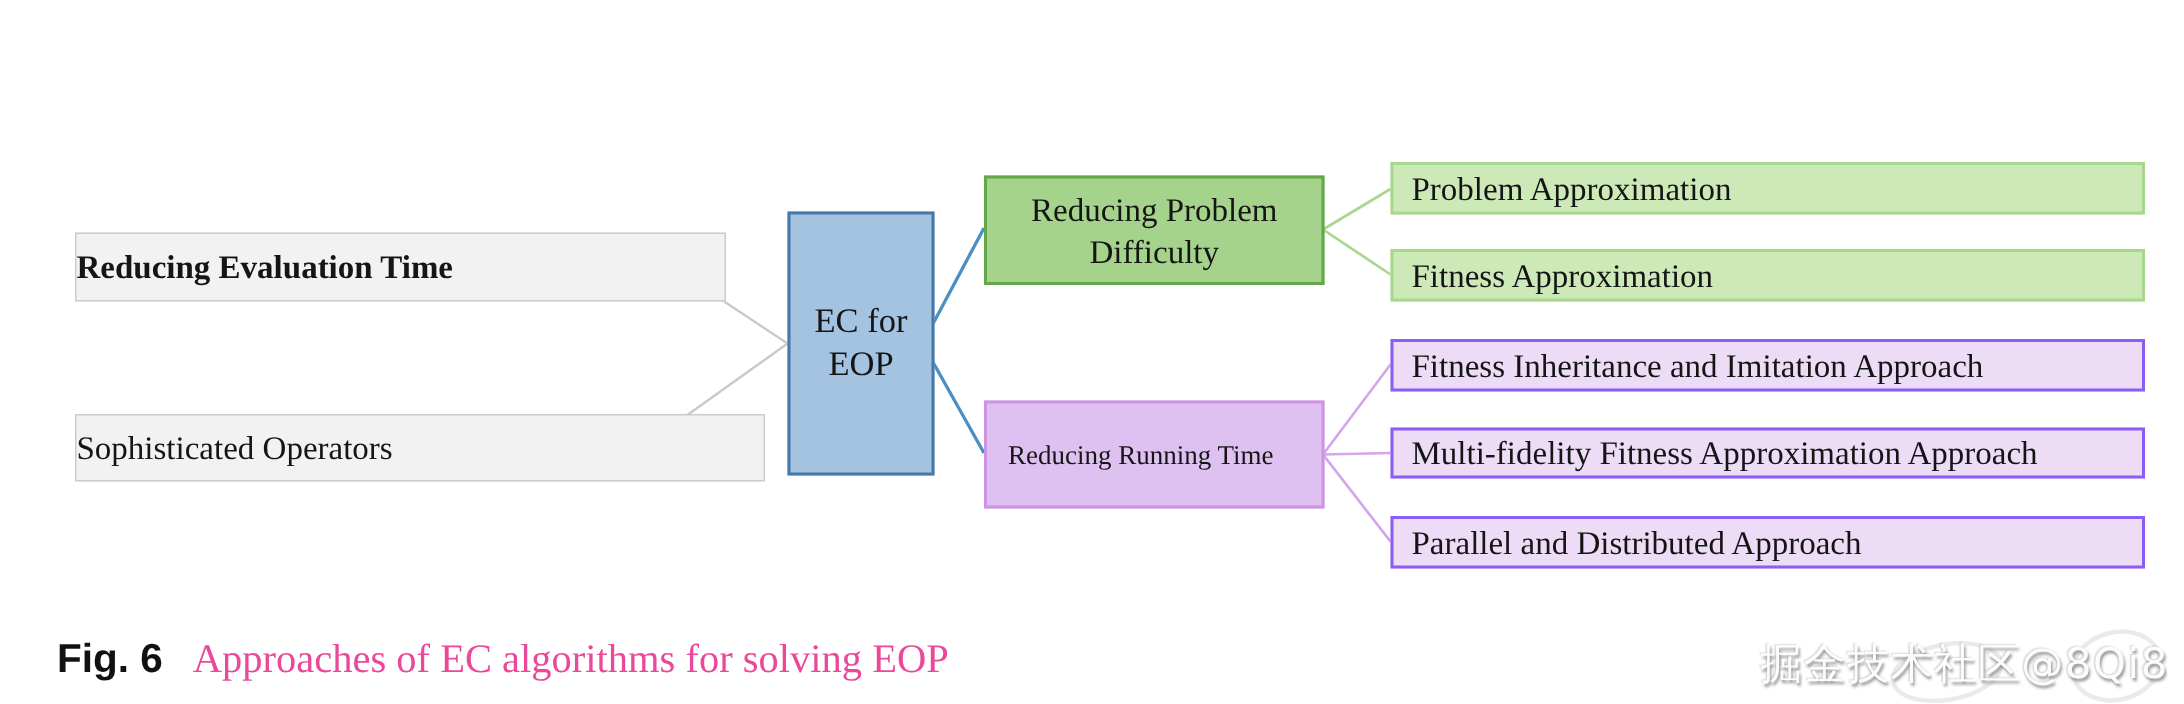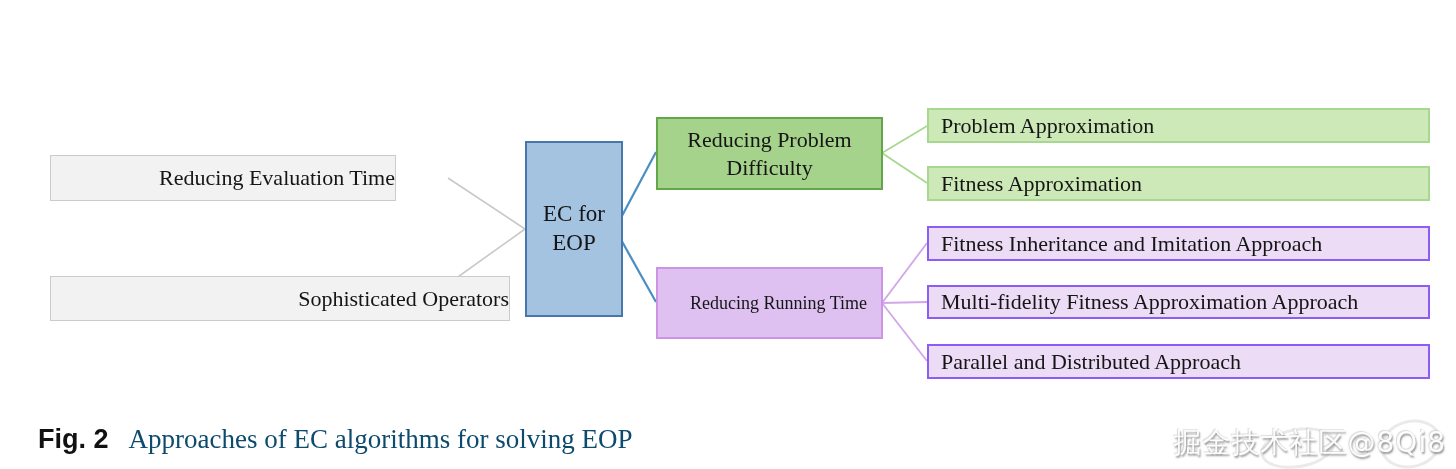--- a/index.html
+++ b/index.html
@@ -16,21 +16,21 @@
     position: absolute;
     left: 0; top: 0;
     width: 1456px; height: 469px;
     z-index: 0;
   }
   .node {
     position: absolute;
     box-sizing: border-box;
     display: flex;
     align-items: center;
-    justify-content: flex-end;
+    justify-content: flex-start;
     text-align: center;
     z-index: 1;
     line-height: 1.25;
   }
   .node-gray {
     background: #f2f2f2;
     border: 1px solid #cbcbcb;
     font-size: 22px;
   }
   .node-root {
@@ -58,21 +58,21 @@
     font-size: 22px;
   }
   .node-child-green {
     background: #cde9b8;
     border: 2px solid #a8d88f;
   }
   .node-child-purple {
     background: #ecdcf6;
     border: 2px solid #8b5cf6;
   }
-  .pos-left1   { left: 50px;  top: 155px; width: 346px; height: 46px; }
+  .pos-left1   { left: 50px;  top: 155px; width: 434px; height: 46px; font-weight: bold; }
   .pos-left2   { left: 50px;  top: 276px; width: 460px; height: 45px; }
   .pos-root    { left: 525px; top: 141px; width: 98px;  height: 176px; }
   .pos-branch1 { left: 656px; top: 117px; width: 227px; height: 73px; }
   .pos-branch2 { left: 656px; top: 267px; width: 227px; height: 72px; }
   .pos-g1 { left: 927px; top: 108px; width: 503px; height: 35px; }
   .pos-g2 { left: 927px; top: 166px; width: 503px; height: 35px; }
   .pos-p1 { left: 927px; top: 226px; width: 503px; height: 35px; }
   .pos-p2 { left: 927px; top: 285px; width: 503px; height: 34px; }
   .pos-p3 { left: 927px; top: 344px; width: 503px; height: 35px; }
   .caption {
@@ -87,21 +87,21 @@
   }
   .caption-label {
     font-family: "Liberation Sans", "DejaVu Sans", sans-serif;
     font-weight: 700;
     font-size: 27px;
     color: #111111;
   }
   .caption-text {
     font-family: "Liberation Serif", "DejaVu Serif", serif;
     font-size: 27px;
-    color: #0c4a6e;
+    color: #ec4899;
   }
   .watermark {
     position: absolute;
     right: 10px;
     top: 424px;
     z-index: 2;
     font-family: "DejaVu Sans", sans-serif;
     font-size: 28px;
     letter-spacing: 1px;
     color: rgba(255, 255, 255, 0.95);
@@ -169,21 +169,21 @@
 
   <div class="node node-child node-child-purple pos-p2">
     <span>Multi-fidelity Fitness Approximation Approach</span>
   </div>
 
   <div class="node node-child node-child-purple pos-p3">
     <span>Parallel and Distributed Approach</span>
   </div>
 
   <div class="caption">
-    <span class="caption-label">Fig. 2</span>
+    <span class="caption-label">Fig. 6</span>
     <span class="caption-text">Approaches of EC algorithms for solving EOP</span>
   </div>
 
   <div class="wm-ghost wm-ghost-1"></div>
   <div class="wm-ghost wm-ghost-2"></div>
   <div class="watermark">掘金技术社区@8Qi8</div>
 
 </div>
 
 </body></html>

